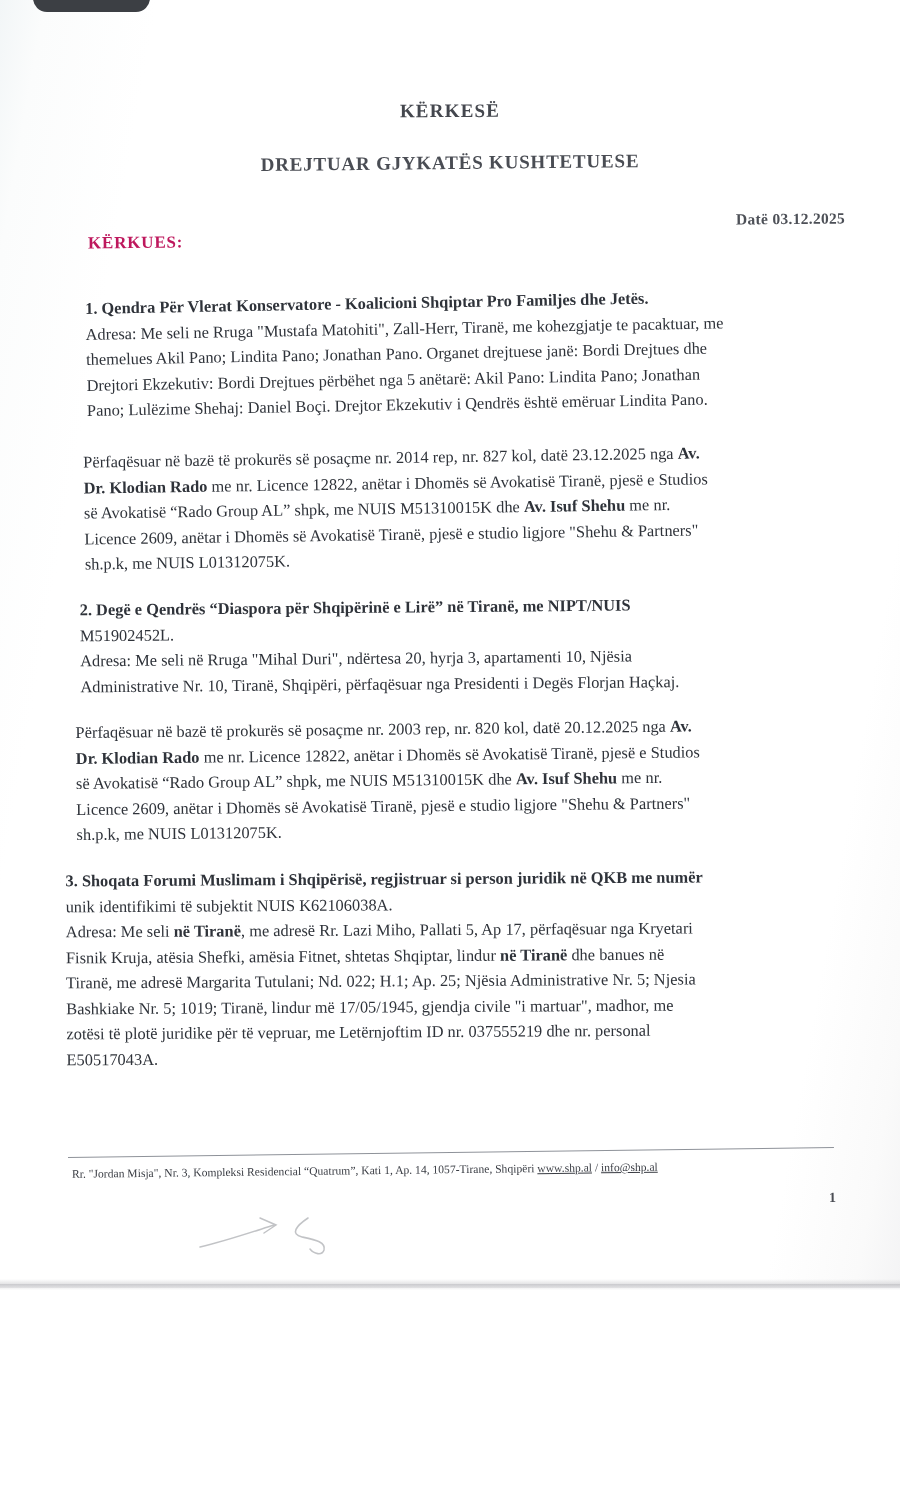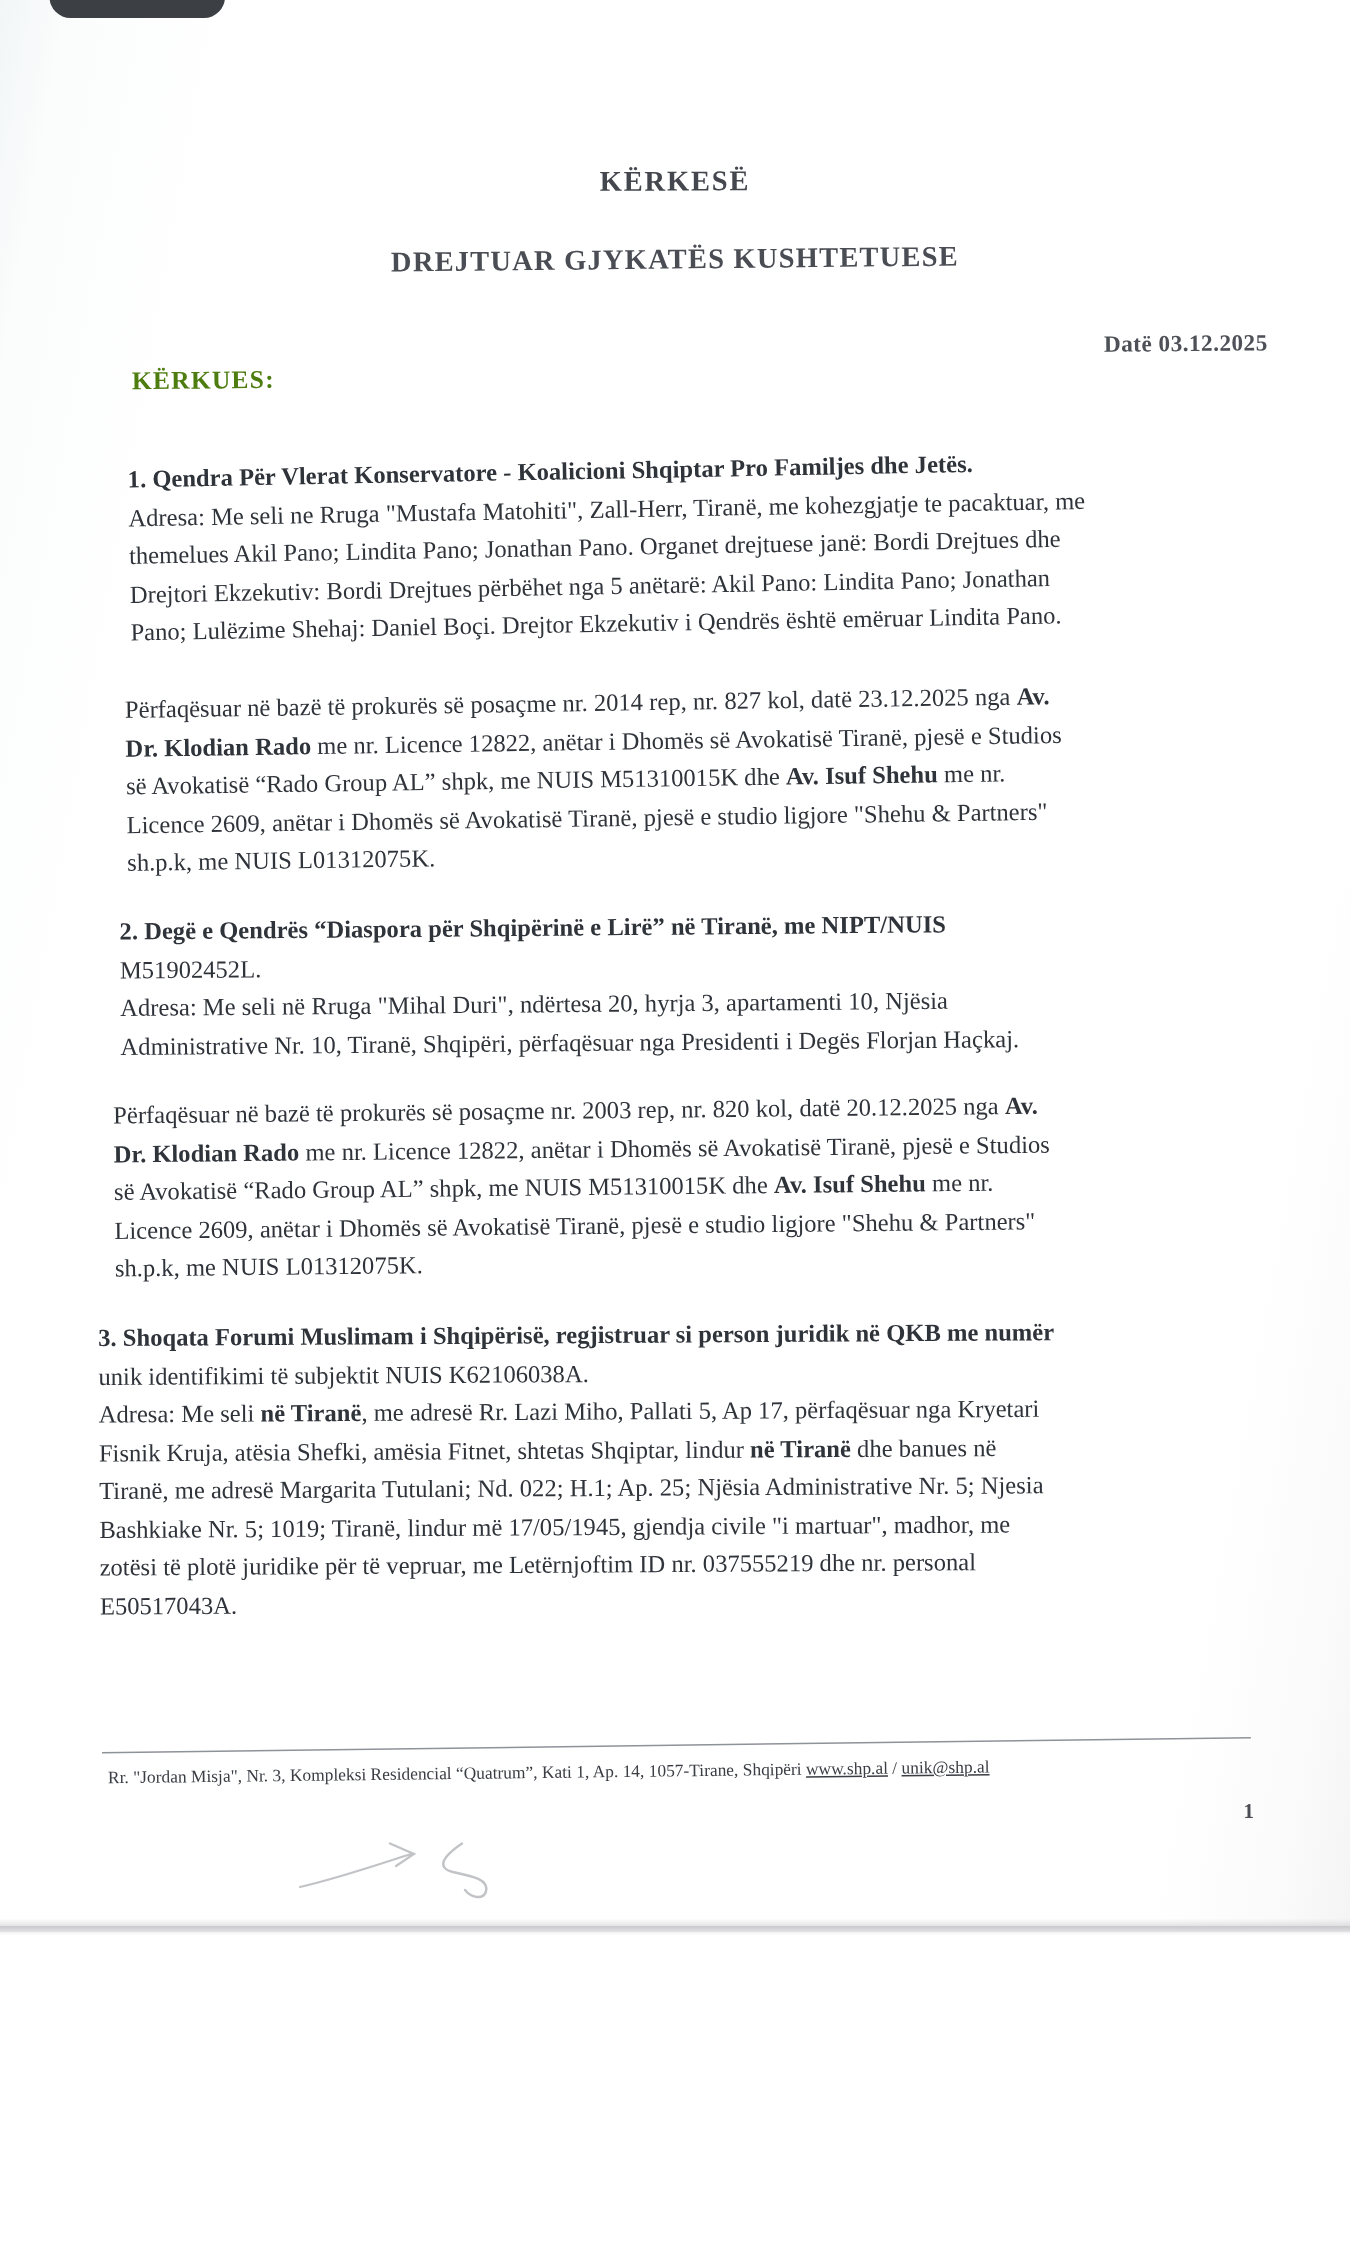--- a/index.html
+++ b/index.html
@@ -63,21 +63,21 @@
     height: 38px;
     background: #3c3f44;
     border-radius: 14px;
     z-index: 6;
   }
 
   
   .doc {
     position: absolute;
     left: 0;
-    top: 15px;
+    top: 4px;
     width: 900px;
     height: 1028px;
     color: #2b2f36;
     text-decoration: underline;
   }
 
   .title-main {
     position: absolute;
     left: 0;
     top: 96px;
@@ -113,21 +113,21 @@
     color: #4d5057;
     transform: rotate(-0.5deg);
   }
   .kerkues-label {
     position: absolute;
     left: 88px;
     top: 229px;
     font-weight: bold;
     font-size: 17px;
     letter-spacing: 0.8px;
-    color: #4d7c0f;
+    color: #be185d;
     transform: rotate(-0.6deg);
   }
 
   
   .block {
     position: absolute;
     text-align: justify;
     font-size: 16.4px;
     line-height: 25.5px;
     color: #2f333a;
@@ -257,21 +257,21 @@
     <span class="ln">Adresa: Me seli <b>në Tiranë</b>, me adresë Rr. Lazi Miho, Pallati 5, Ap 17, përfaqësuar nga Kryetari</span>
     <span class="ln">Fisnik Kruja, atësia Shefki, amësia Fitnet, shtetas Shqiptar, lindur <b>në Tiranë</b> dhe banues në</span>
     <span class="ln">Tiranë, me adresë Margarita Tutulani; Nd. 022; H.1; Ap. 25; Njësia Administrative Nr. 5; Njesia</span>
     <span class="ln">Bashkiake Nr. 5; 1019; Tiranë, lindur më 17/05/1945, gjendja civile "i martuar", madhor, me</span>
     <span class="ln">zotësi të plotë juridike për të vepruar, me Letërnjoftim ID nr. 037555219 dhe nr. personal</span>
     <span class="ln">E50517043A.</span>
   </div>
 
   <div id="footer-rule"></div>
 
-  <div id="footer-text"><span>Rr. "Jordan Misja", Nr. 3, Kompleksi Residencial “Quatrum”, Kati 1, Ap. 14, 1057-Tirane, Shqipëri </span><span class="lnk">www.shp.al</span><span> / </span><span class="lnk">unik@shp.al</span></div>
+  <div id="footer-text"><span>Rr. "Jordan Misja", Nr. 3, Kompleksi Residencial “Quatrum”, Kati 1, Ap. 14, 1057-Tirane, Shqipëri </span><span class="lnk">www.shp.al</span><span> / </span><span class="lnk">info@shp.al</span></div>
 
   <div id="page-number">1</div>
 
   <svg id="signature-mark" viewBox="0 0 200 70" xmlns="http://www.w3.org/2000/svg">
     <path d="M10 47 C 36 41, 62 32, 84 25 M70 18 L86 25 L74 33" stroke="#6f737a" stroke-width="1.5" fill="none" stroke-linecap="round"></path>
     <path d="M118 18 C 106 26, 100 34, 112 37 C 126 40, 136 42, 134 50 C 132 56, 124 54, 120 49" stroke="#6f737a" stroke-width="1.6" fill="none" stroke-linecap="round"></path>
   </svg>
 
 </div>
 

